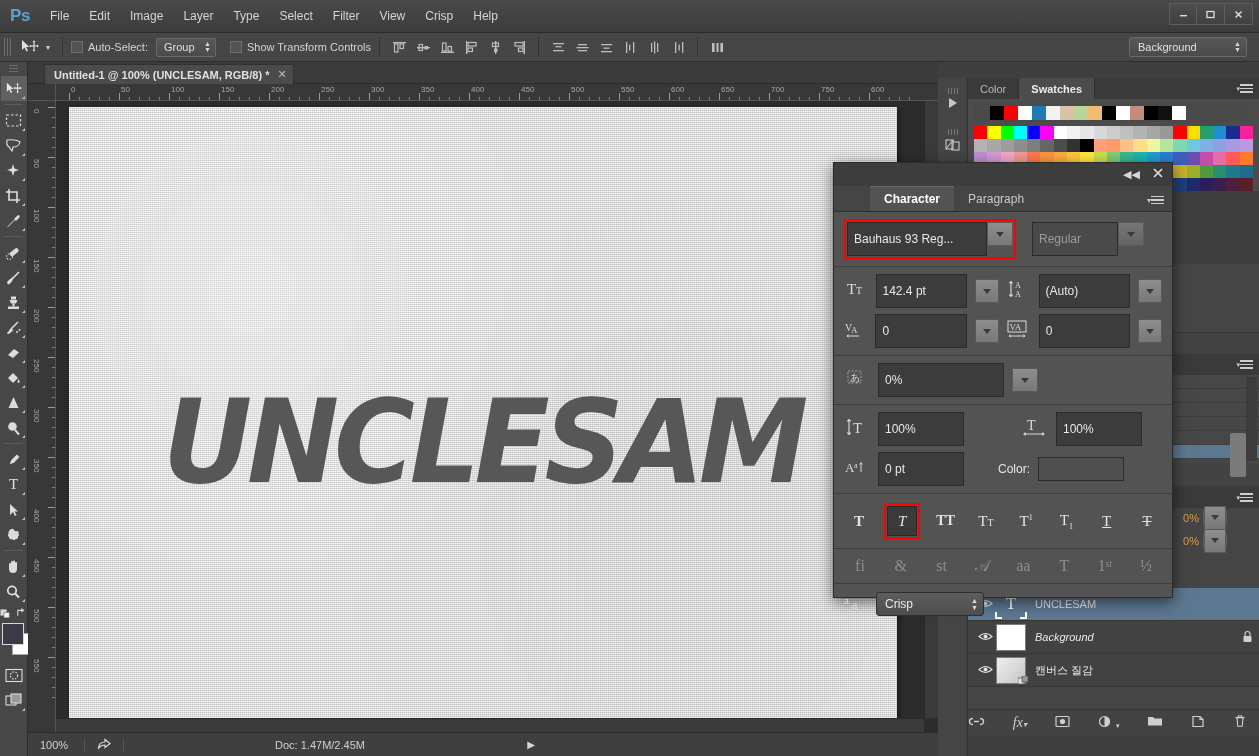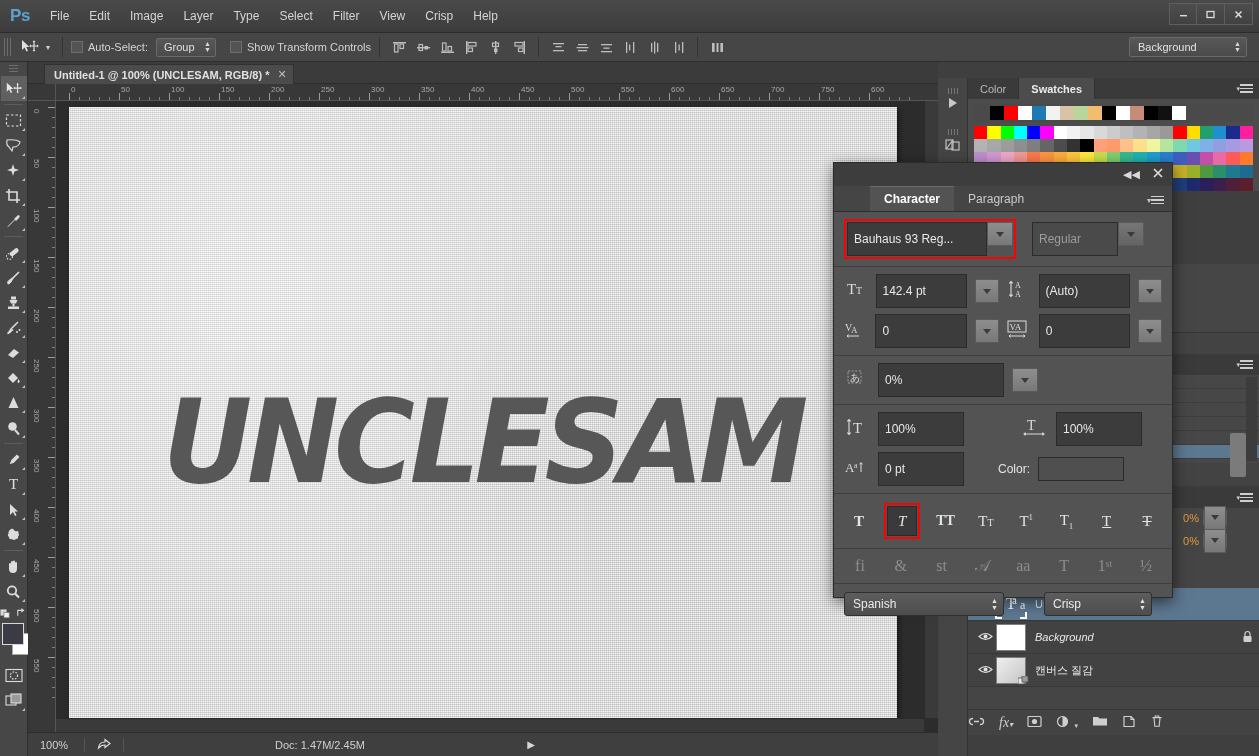--- a/index.html
+++ b/index.html
@@ -209,21 +209,21 @@
   .eye{ width:22px; text-align:center; color:#d6d6d6; font-size:11px; }
   .thumb{ width:30px;height:27px; background:#fff; border:1px solid #7d7d7d; margin-right:9px;
     display:flex;align-items:center;justify-content:center; position:relative; }
   .thumb.t-text{ background:#5c7790; border:none; color:#fff;
     font-family:"Liberation Serif",serif; font-size:17px; }
   .thumb.t-text .corner{ position:absolute; width:7px;height:7px;border:2px solid #fff; }
   .layer-name{ flex:1; font-size:11px; color:#e8e8e8; }
   .layer-name.bg{ font-style:italic; }
   .lock-ic{ width:24px; text-align:center; color:#d0d0d0; font-size:11px; }
   .layer-foot{ height:26px; background:#434343; border-top:1px solid #353535;
-    display:flex;align-items:center;justify-content:flex-start; gap:14px; padding-right:12px;
+    display:flex;align-items:center;justify-content:space-between; gap:14px; padding-right:12px;
     color:#cfcfcf; font-size:12px; }
 
   
   .mid-strip{ position:absolute; left:30px; top:276px; width:291px; height:133px; background:#3f3f3f; }
   .ms-head{ height:21px; background:#3a3a3a; display:flex;align-items:center;
     padding-left:10px; font-size:11px; color:#b6b6b6; position:relative; }
   .ms-list{ background:#474747; height:88px; position:relative; }
   .ms-item{ height:14px; border-bottom:1px solid #3d3d3d; }
   .ms-item.sel{ background:#5c7790; }
   .ms-scroll{ position:absolute; right:2px; top:2px; width:11px; bottom:2px; background:#3c3c3c; }
@@ -1450,24 +1450,20 @@
           <span class="otb">st</span>
           <span class="otb">𝒜</span>
           <span class="otb">aa</span>
           <span class="otb">T</span>
           <span class="otb">1ˢᵗ</span>
           <span class="otb">½</span>
         </div>
       </div>
 
       <div class="cp-bottom">
-        <div class="sel2" style="width:160px;">
-          <span>Spanish</span>
-          <span class="updown">▲<br>▼</span>
-        </div>
         <span style="font-family:'Liberation Serif',serif;font-size:15px;color:#dcdcdc;">
           <svg width="24" height="18" viewBox="0 0 24 18">
               <text x="0" y="11" font-family="Liberation Serif, serif" font-size="11" fill="#dcdcdc">a</text>
               <text x="8" y="16" font-family="Liberation Serif, serif" font-size="12" fill="#dcdcdc">a</text>
             </svg>
         </span>
         <div class="sel2" style="width:108px;">
           <span>Crisp</span>
           <span class="updown">▲<br>▼</span>
         </div>

